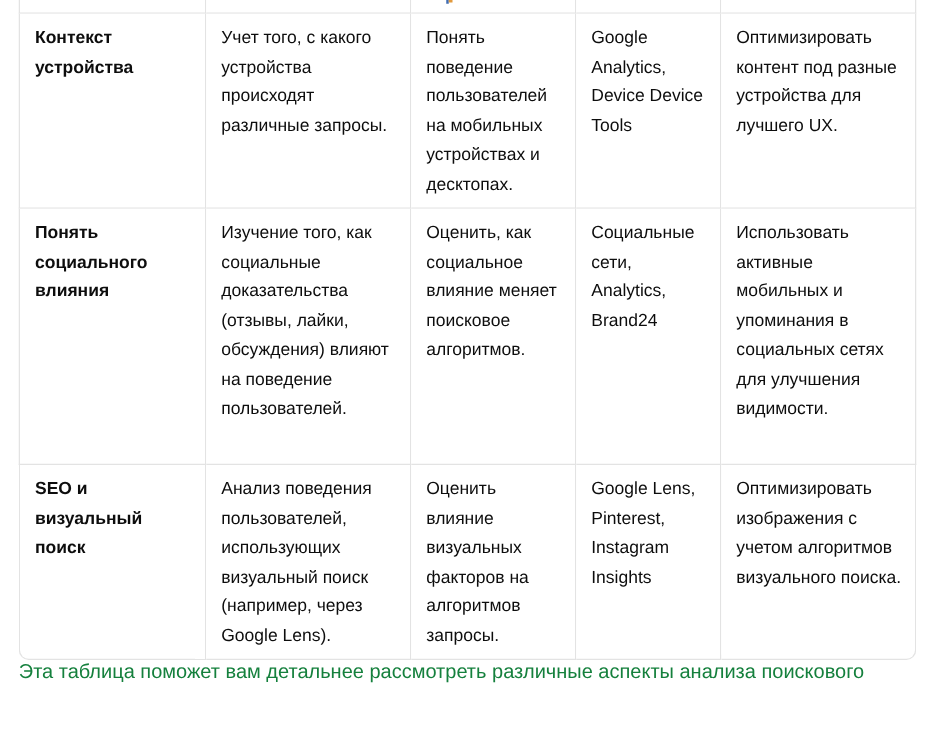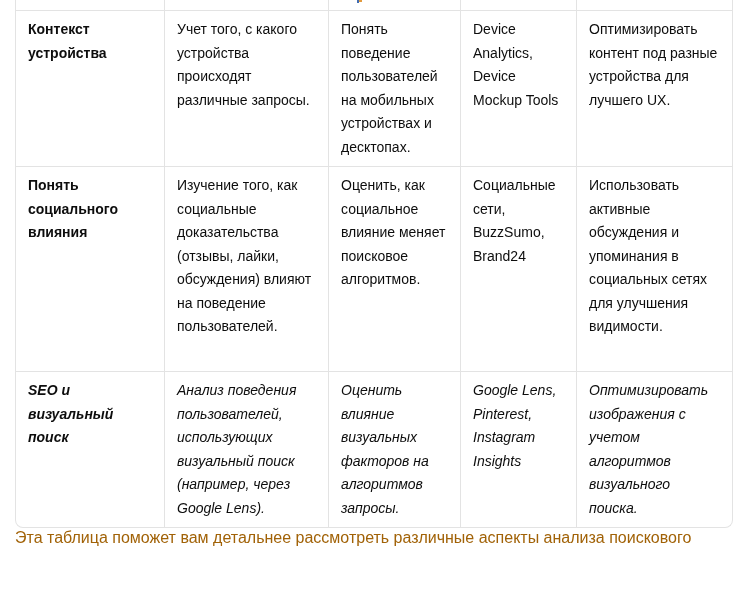--- a/index.html
+++ b/index.html
@@ -42,21 +42,21 @@
   }
   table.seo-table td.cell-aspect {
     font-weight: 600;
   }
   tr.clipped-row td {
     padding: 0;
     height: 11px;
   }
   tr.row-1 td { height: 151px; }
   tr.row-2 td { height: 205px; }
-  tr.row-3 td { height: 148px; font-style: italic; }
+  tr.row-3 td { height: 148px; }
   tr.row-3 td:first-child { border-bottom-left-radius: 8px; }
   tr.row-3 td:last-child  { border-bottom-right-radius: 8px; }
 
   .emoji-fragment {
     position: absolute;
     left: 342px;   
     top: 0;
     width: 5px;
     height: 3px;
     font-size: 0;
@@ -76,21 +76,21 @@
     background: #e29a3d;
     vertical-align: top;
   }
   .caption {
     position: absolute;
     left: 15px;
     top: 524px;
     margin: 0;
     font-size: 16px;
     line-height: 28px;
-    color: #a16207;
+    color: #15803d;
     width: 730px;
   }
   .caption span { display: block; }
 </style>
 </head>
 <body>
 
 <div>
 
   <div class="table-wrap">
@@ -107,29 +107,29 @@
           <td></td>
           <td></td>
           <td></td>
           <td></td>
           <td></td>
         </tr>
         <tr class="row-1">
           <td class="cell-aspect">Контекст устройства</td>
           <td>Учет того, с какого устройства происходят различные запросы.</td>
           <td>Понять поведение пользователей на мобильных устройствах и десктопах.</td>
-          <td>Device Analytics, Device Mockup Tools</td>
+          <td>Google Analytics, Device Device Tools</td>
           <td>Оптимизировать контент под разные устройства для лучшего UX.</td>
         </tr>
         <tr class="row-2">
           <td class="cell-aspect">Понять социального влияния</td>
           <td>Изучение того, как социальные доказательства (отзывы, лайки, обсуждения) влияют на поведение пользователей.</td>
           <td>Оценить, как социальное влияние меняет поисковое алгоритмов.</td>
-          <td>Социальные сети, BuzzSumo, Brand24</td>
-          <td>Использовать активные обсуждения и упоминания в социальных сетях для улучшения видимости.</td>
+          <td>Социальные сети, Analytics, Brand24</td>
+          <td>Использовать активные мобильных и упоминания в социальных сетях для улучшения видимости.</td>
         </tr>
         <tr class="row-3">
           <td class="cell-aspect">SEO и визуальный поиск</td>
           <td>Анализ поведения пользователей, использующих визуальный поиск (например, через Google Lens).</td>
           <td>Оценить влияние визуальных факторов на алгоритмов запросы.</td>
           <td>Google Lens, Pinterest, Instagram Insights</td>
           <td>Оптимизировать изображения с учетом алгоритмов визуального поиска.</td>
         </tr>
       </tbody>
     </table>

